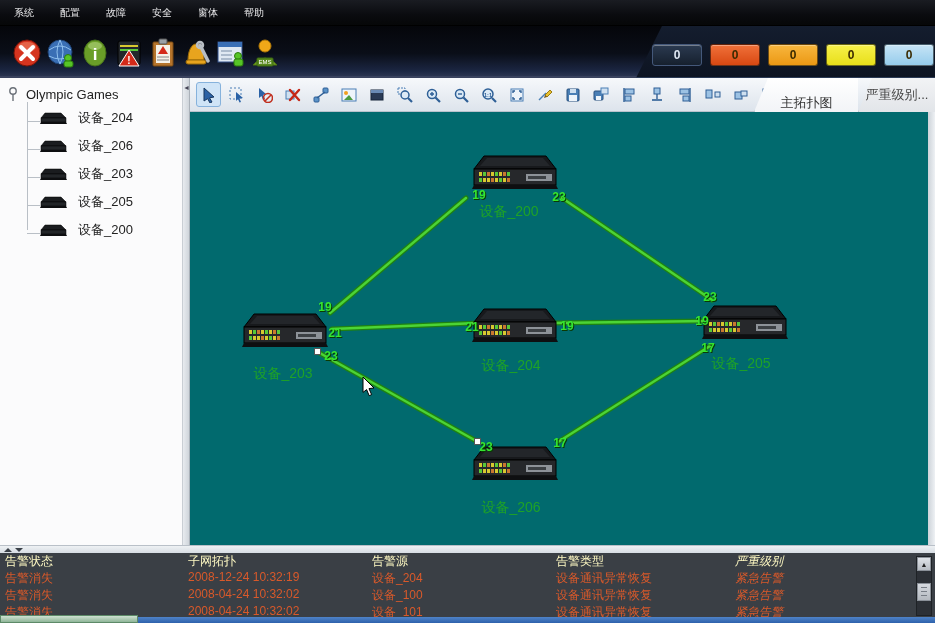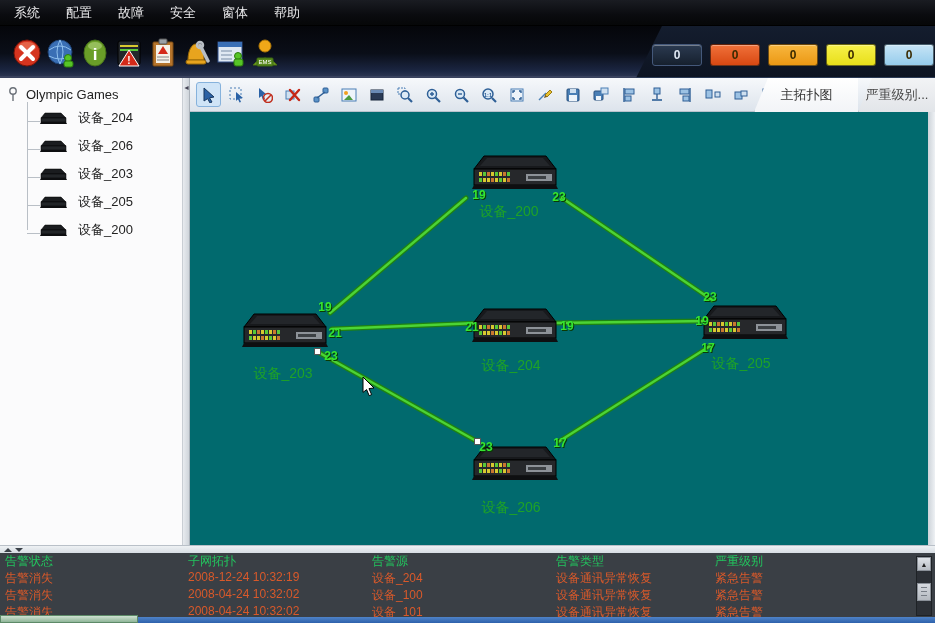--- a/index.html
+++ b/index.html
@@ -3,21 +3,21 @@
 <meta charset="utf-8">
 <style>
   html,body{margin:0;padding:0;background:#222;}
   *{box-sizing:border-box;font-family:"Liberation Sans","DejaVu Sans",sans-serif;}
   #app{position:relative;width:935px;height:623px;background:#0b0c10;overflow:hidden;}
 
   
   #menubar{position:absolute;left:0;top:0;width:935px;height:26px;
     background:linear-gradient(#1a1c22,#0a0b0f 60%,#060708);border-bottom:1px solid #000;
     display:flex;align-items:center;padding-left:8px;gap:14px;}
-  .menu-item{color:#e8e8ea;font-size:13px;padding:2px 6px;cursor:default;}
+  .menu-item{color:#e8e8ea;font-size:10px;padding:2px 6px;cursor:default;}
 
   
   #toolbar{position:absolute;left:0;top:26px;width:935px;height:52px;
     background:linear-gradient(#05060a 0%,#0a0e18 55%,#1b2642 90%,#2a3450 100%);
     border-bottom:2px solid #4a5succ;border-bottom:2px solid #39425e;}
   .tb-icon{position:absolute;top:10px;width:34px;height:34px;}
   #counter-panel{position:absolute;right:0;top:0;width:307px;height:52px;
     background:linear-gradient(#141d2e,#0d1422);clip-path:polygon(34px 0,100% 0,100% 100%,8px 100%);
     border-bottom:1px solid #2a3a55;}
   .counter{position:absolute;top:18px;width:50px;height:22px;border-radius:3px;
@@ -43,21 +43,21 @@
   #splitter .arrow{position:absolute;top:6px;left:0;font-size:7px;color:#445;}
 
   
   #topo-toolbar{position:absolute;left:190px;top:78px;width:745px;height:34px;
     background:linear-gradient(#f6f8fb,#dde4ec);border-bottom:1px solid #b9c2cc;}
   .topo-btn{position:absolute;top:4px;width:25px;height:25px;border-radius:3px;
     display:flex;align-items:center;justify-content:center;}
   .topo-btn.active{background:#cfe4f7;border:1px solid #86b2dc;}
   .tab{position:absolute;top:0;height:34px;display:flex;align-items:center;justify-content:center;
     font-size:13px;color:#333;clip-path:polygon(14px 0,100% 0,100% 100%,0 100%);}
-  .tab.active{right:77px;width:104px;background:linear-gradient(#ffffff,#f2f4f7);border-left:1px solid #c5cbd2;}
+  .tab.active{right:77px;width:104px;background:linear-gradient(#ffffff,#f2f4f7);border-left:1px solid #c5cbd2;align-items:flex-end;}
   .tab.inactive{right:0;width:77px;background:linear-gradient(#f2f3f5,#e2e5e9);border-left:1px solid #c5cbd2;color:#444;}
 
   
   #canvas{position:absolute;left:190px;top:112px;width:738px;height:433px;background:#016a6e;overflow:hidden;}
   #canvas-right-strip{position:absolute;left:928px;top:112px;width:7px;height:433px;
     background:linear-gradient(90deg,#cdd3d9,#eef1f4);}
   .node{position:absolute;width:90px;height:40px;}
   .node-label{position:absolute;width:90px;text-align:center;font-size:14px;color:#1ea227;}
   .port-label{position:absolute;transform:translate(-50%,-50%);font-size:12px;font-weight:bold;
     color:#35e52f;text-shadow:1px 1px 0 #0a3a05;}
@@ -68,23 +68,23 @@
     background:linear-gradient(#eef1f4,#d7dde3);border-top:1px solid #b9c0c8;}
   .tri-up{position:absolute;top:2px;width:0;height:0;border-left:4px solid transparent;
     border-right:4px solid transparent;border-bottom:4px solid #3a4048;}
   .tri-down{position:absolute;top:2px;width:0;height:0;border-left:4px solid transparent;
     border-right:4px solid transparent;border-top:4px solid #3a4048;}
 
   
   #alarm-table{position:absolute;left:0;top:553px;width:935px;height:70px;background:#3a3f45;overflow:hidden;}
   .t-row{position:absolute;left:0;width:912px;height:17px;}
   .t-cell{position:absolute;top:0;font-size:12px;white-space:nowrap;}
-  .t-head .t-cell{color:#22c55e;}
+  .t-head .t-cell{color:#fef9c3;}
   .t-data .t-cell{color:#d9592a;}
-  .col0{left:5px;}.col1{left:188px;}.col2{left:372px;}.col3{left:556px;}.col4{left:715px;}
+  .col0{left:5px;}.col1{left:188px;}.col2{left:372px;}.col3{left:556px;}.col4{left:735px;font-style:italic;}
   #vscroll{position:absolute;left:916px;top:556px;width:16px;height:60px;background:#2c3036;border:1px solid #1e2226;}
   #vscroll .btn{position:absolute;left:0;top:0;width:14px;height:14px;background:linear-gradient(#dfe3e8,#b8bdc4);
     border:1px solid #8a9098;display:flex;align-items:center;justify-content:center;font-size:7px;color:#222;}
   #vscroll .thumb{position:absolute;left:0;top:26px;width:14px;height:18px;
     background:linear-gradient(#d6dae0,#b4b9c0);border:1px solid #8a9098;}
   #vscroll .thumb i{display:block;height:1px;background:#777d86;margin:3px 3px 0 3px;}
 
   
   #bottom-blue{position:absolute;left:138px;top:617px;width:797px;height:6px;
     background:linear-gradient(#4f83c8,#2e62ac);}

